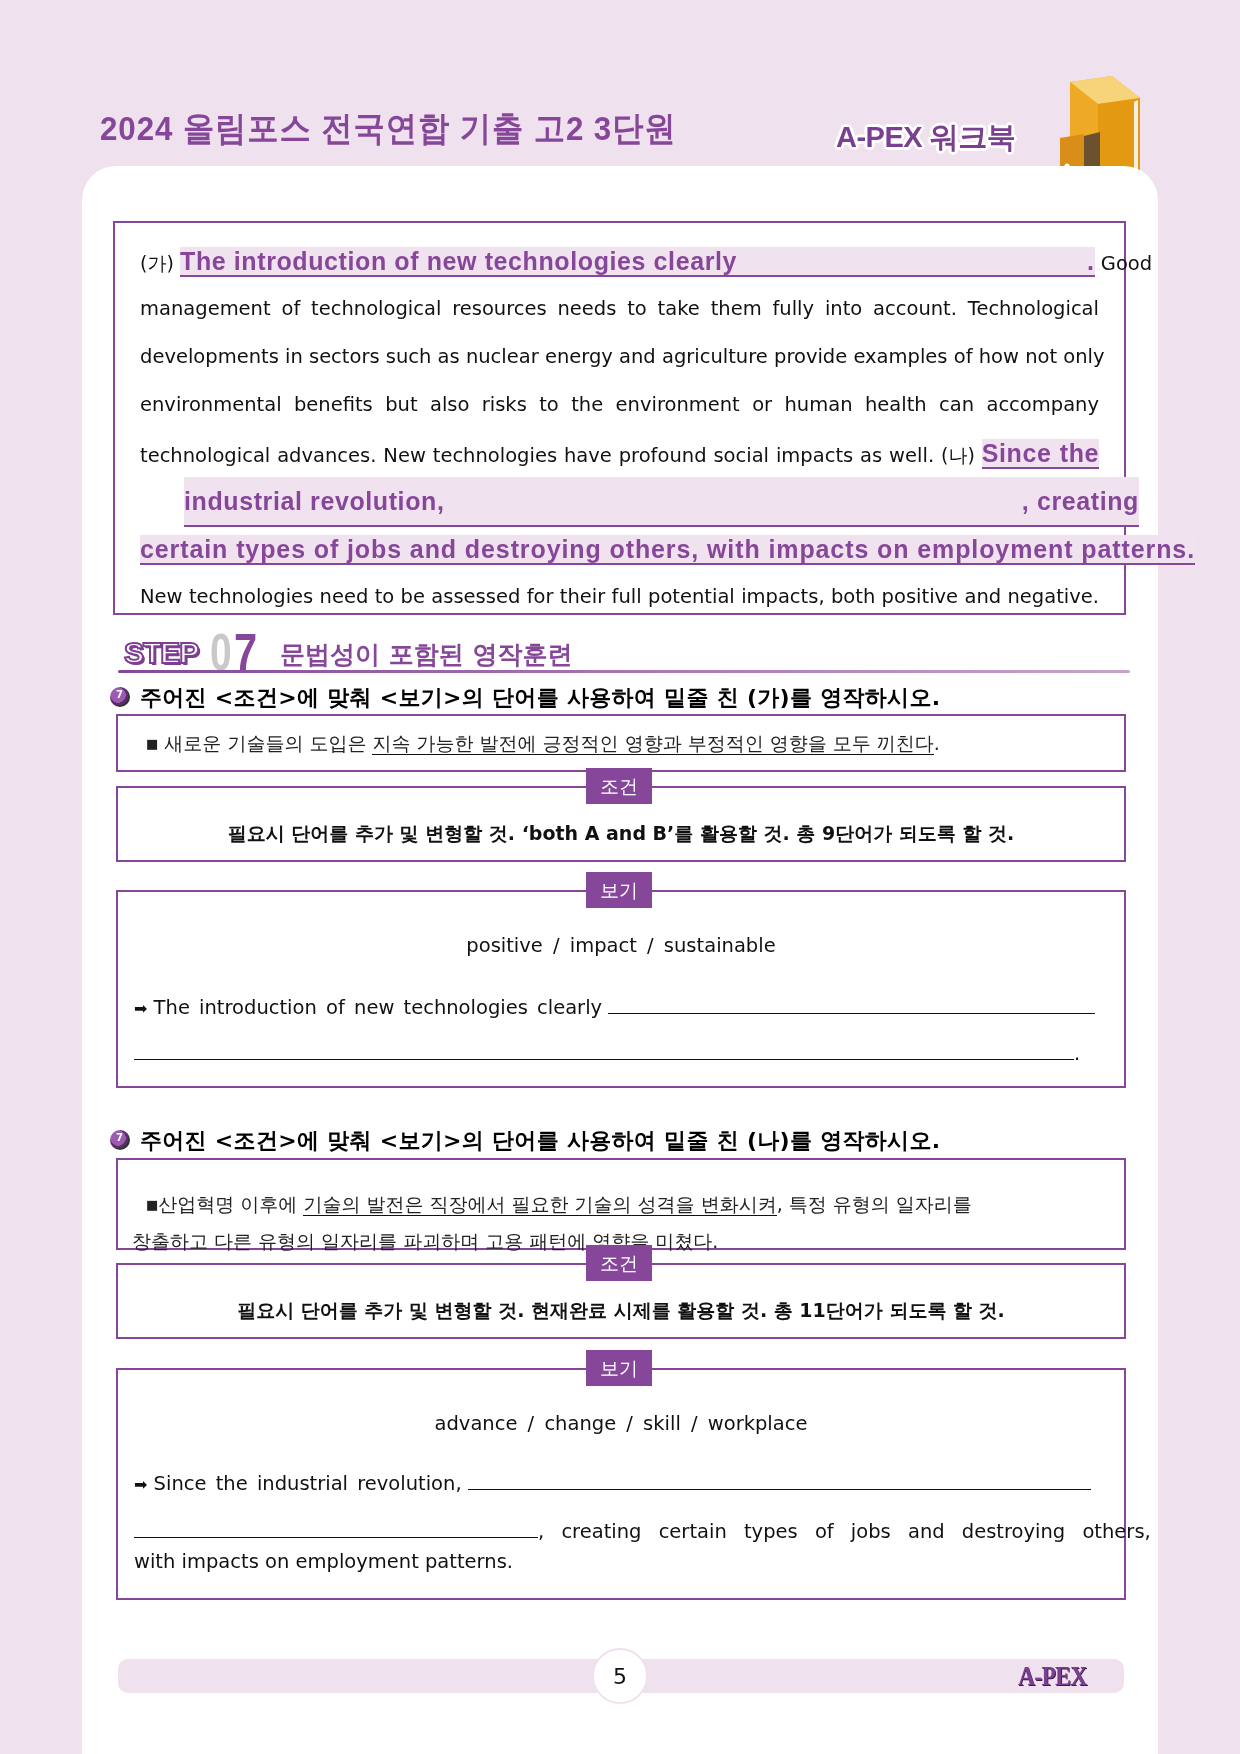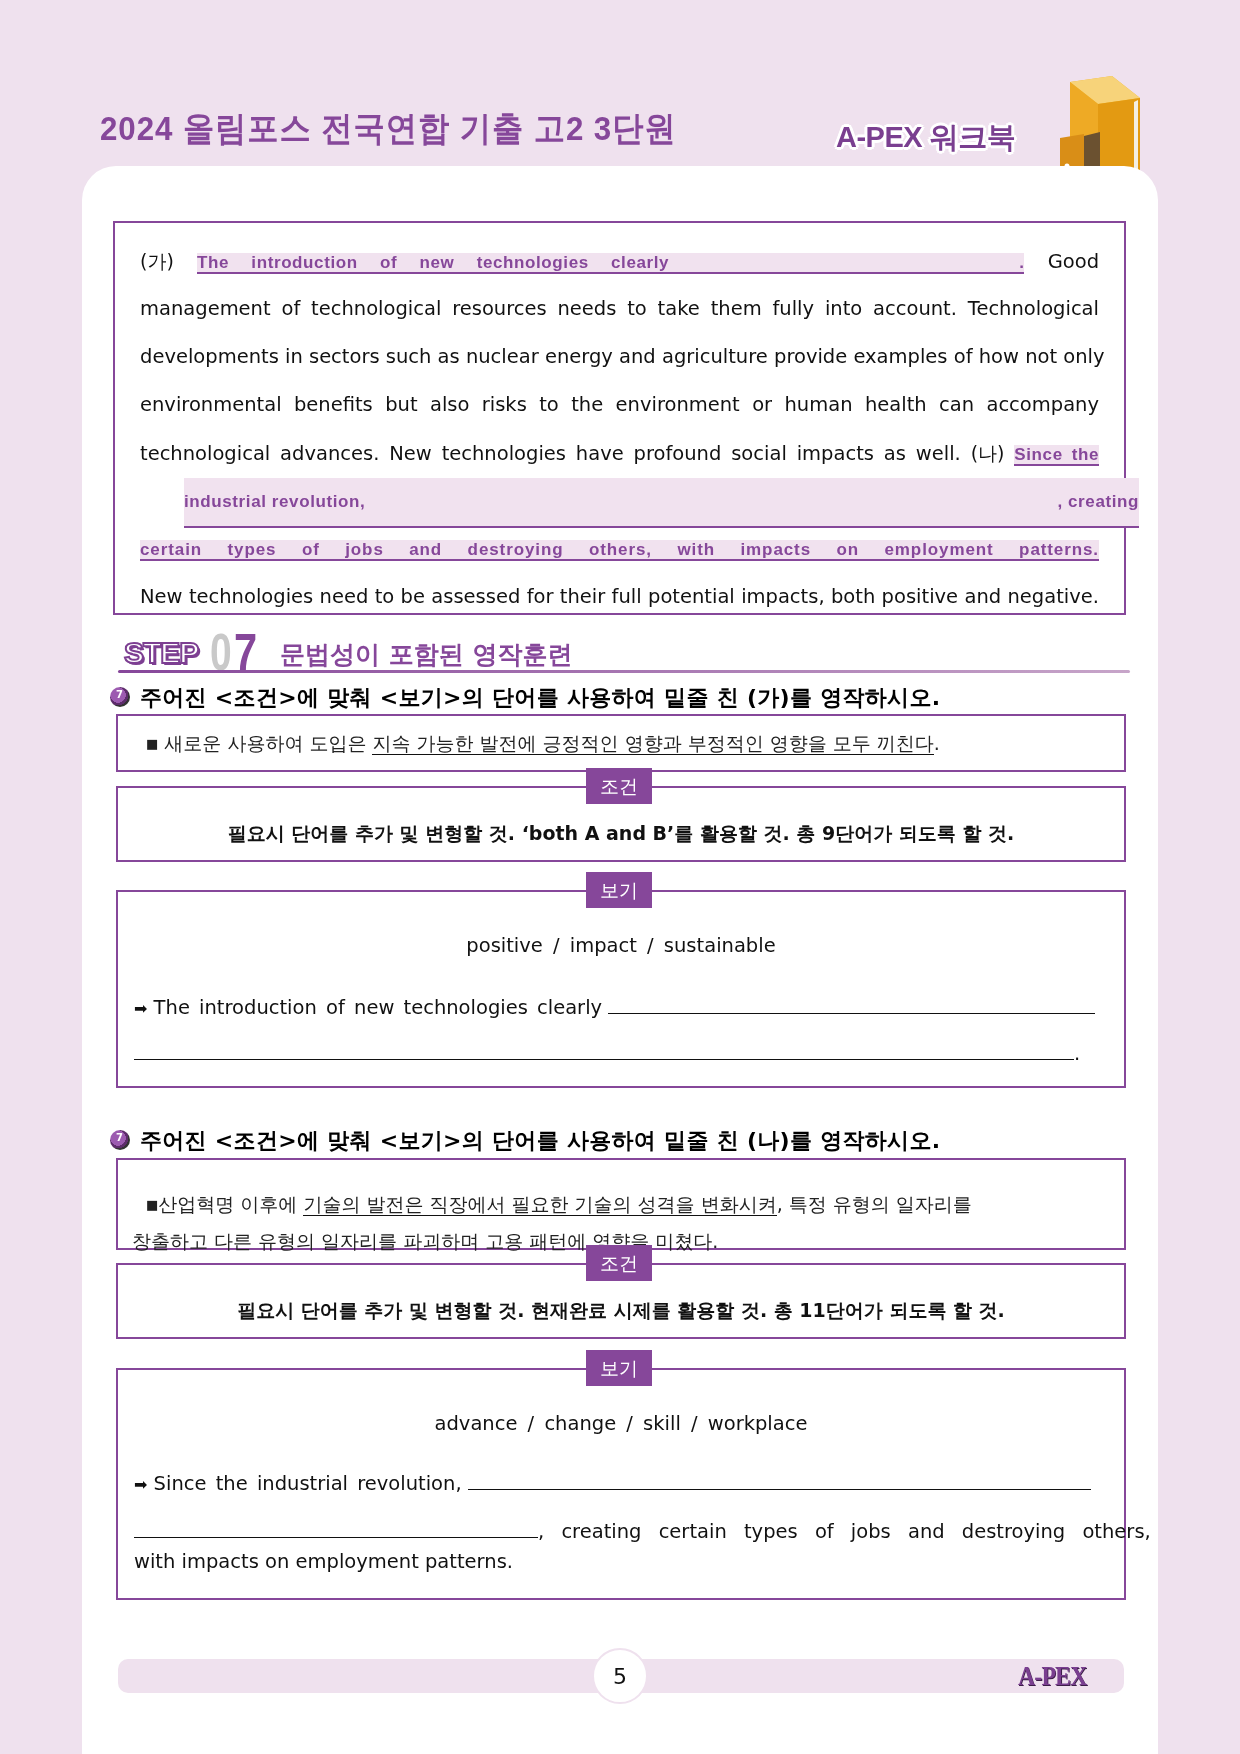--- a/index.html
+++ b/index.html
@@ -38,21 +38,21 @@
       font-family: "DejaVu Sans", sans-serif;
       font-size: 19.5px; line-height: 48px; text-align: justify;
       text-align-last: justify;
       color: #111;
     }
     .hl {
       color: #86479a; font-weight: bold;
       font-family: "Liberation Sans", sans-serif;
       background: #f1e2ef; border-bottom: 2px solid #86479a;
       letter-spacing: 0.6px;
-      font-size: 17px;
+      font-size: 25px;
     }
     .marker { font-family: "DejaVu Sans", sans-serif; font-size: 19px; }
     .line { display: block; height: 48px; white-space: nowrap; text-align-last: justify; text-align: justify; }
     .gap-blank { display: inline-block; }
 
     .step-head { position: absolute; left: 124px; top: 622px; height: 48px; width: 1006px; }
     .step-word {
       position: absolute; left: 0; top: 14px;
       font-family: "Liberation Sans", sans-serif; font-weight: 900; font-size: 30px;
       color: #fff; letter-spacing: -1px;
@@ -187,21 +187,21 @@
   <span class="step-num-7">7</span>
   <span class="step-title">문법성이 포함된 영작훈련</span>
 </div>
 <div class="step-rule"></div>
 
 <div class="q-title" style="top:683px;">
   <span class="q-icon"></span><span>주어진 &lt;조건&gt;에 맞춰 &lt;보기&gt;의 단어를 사용하여 밑줄 친 (가)를 영작하시오.</span>
 </div>
 <div class="kor-box" style="top:714px; height:58px; line-height:54px;">
   <span style="font-size:13px;vertical-align:2px;">■</span>
-  <span>새로운 사용하여 도입은 </span><span class="u">지속 가능한 발전에 긍정적인 영향과 부정적인 영향을 모두 끼친다</span><span>.</span>
+  <span>새로운 기술들의 도입은 </span><span class="u">지속 가능한 발전에 긍정적인 영향과 부정적인 영향을 모두 끼친다</span><span>.</span>
 </div>
 
 <div class="cond-box" style="top:786px; height:76px; line-height:90px;">
   <span>필요시 단어를 추가 및 변형할 것. ‘both A and B’를 활용할 것. 총 9단어가 되도록 할 것.</span>
 </div>
 <div class="tag" style="top:768px;">조건</div>
 
 <div class="bogi-box" style="top:890px; height:198px;">
   <div class="words" style="top:42px;">positive / impact / sustainable</div>
   <div class="ans-line" style="left:16px; top:100px;">

